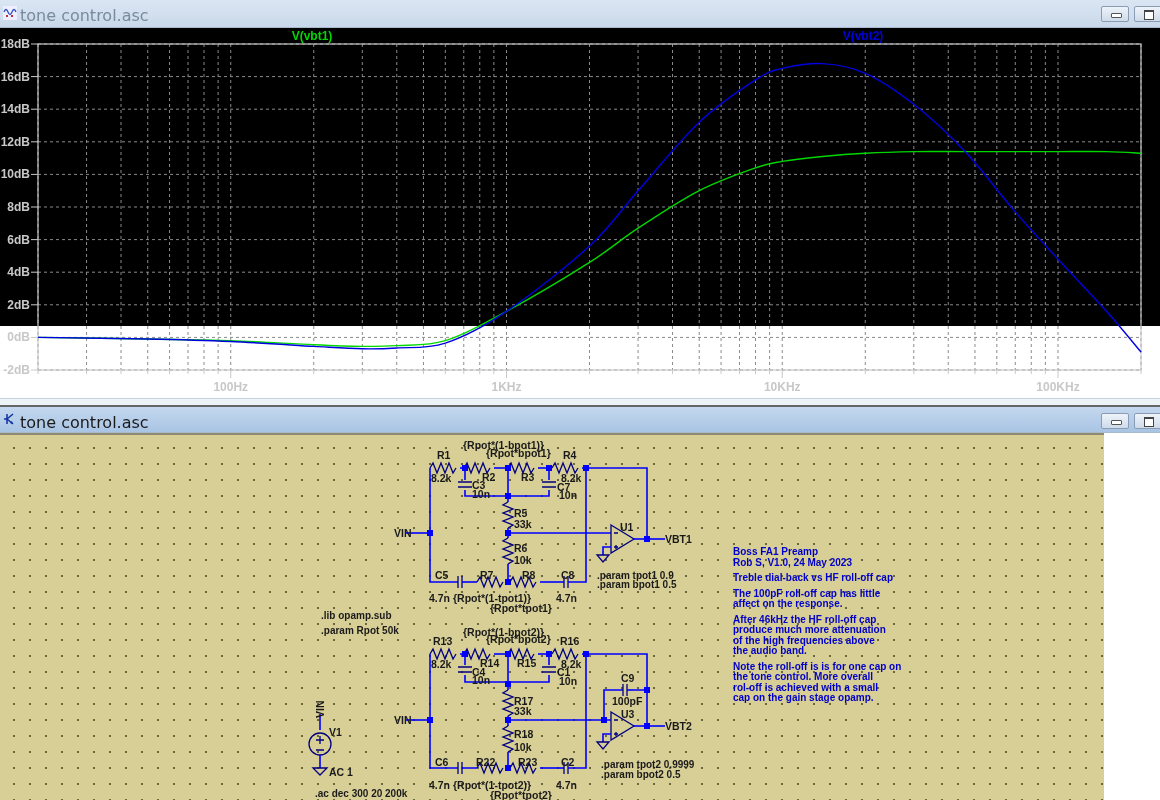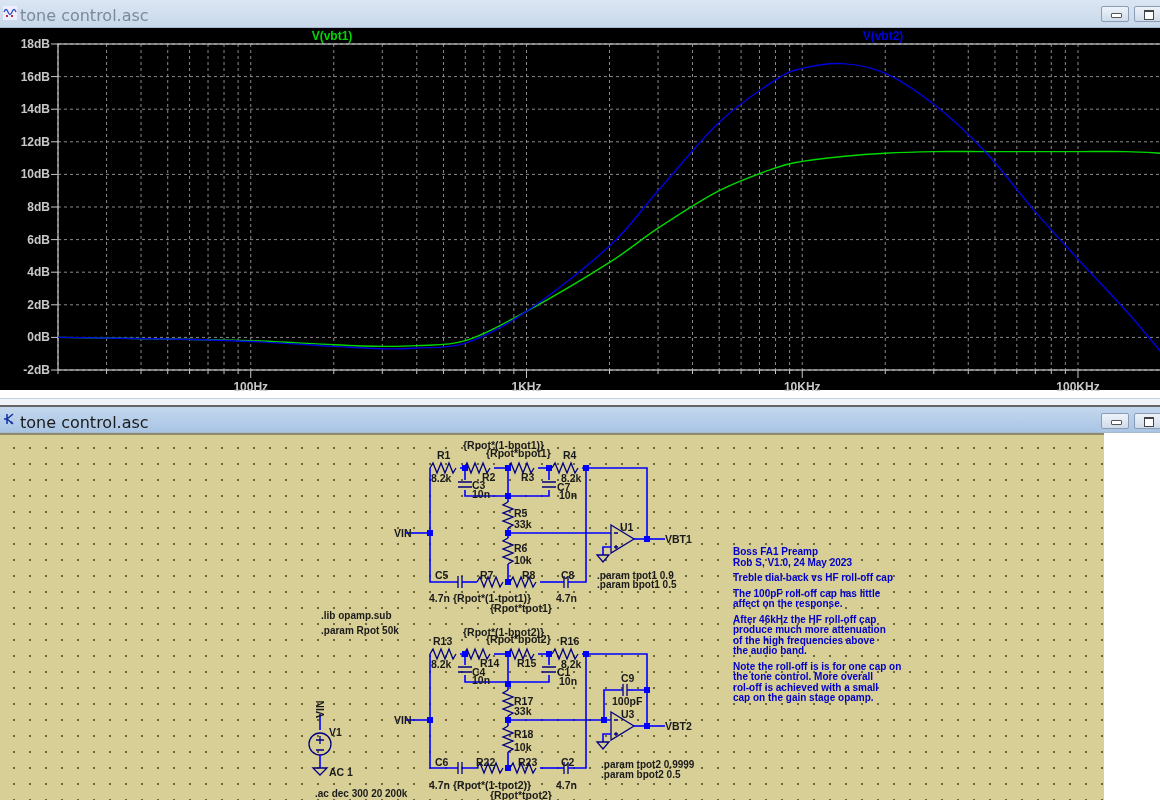--- a/index.html
+++ b/index.html
@@ -7,21 +7,21 @@
   .titlebar { position: absolute; left: 0; width: 1160px; height: 28px;
     background: linear-gradient(#dbe6f3, #c8d8ea); border-bottom: 1px solid #a9b9cc; }
   .titlebar .title { position: absolute; left: 20px; top: 6px; font-size: 16px; color: #7a8a9c; }
   .titlebar.active { background: linear-gradient(#c4d8ee, #a9c4e4); }
   .titlebar.active .title { color: #1a1a1a; }
   .titlebar .appicon { position: absolute; left: 3px; top: 6px; width: 14px; height: 14px; }
   .tbtn { position: absolute; top: 6px; width: 28px; height: 16px; border: 1px solid #8a9cb3; border-radius: 2px;
     background: linear-gradient(#eef3f9, #cfdbea); }
   .tbtn.min::after { content: ""; position: absolute; left: 9px; top: 6px; width: 9px; height: 3px; border: 1px solid #555; border-radius: 1px; background: #fff; }
   .tbtn.max::after { content: ""; position: absolute; left: 9px; top: 3px; width: 8px; height: 7px; border: 1px solid #444; border-top-width: 2px; background: #fff; }
-  .plot { position: absolute; left: 0; top: 28px; width: 1160px; height: 362px; background: #000; padding-left: 20px; }
+  .plot { position: absolute; left: 0; top: 28px; width: 1160px; height: 298px; background: #000; }
   .sep { position: absolute; left: 0; top: 398px; width: 1160px; height: 9px; background: #eef3f8; border-top: 1px solid #c5d2df; border-bottom: 2px solid #666; }
   .schem { position: absolute; left: 0; top: 433px; width: 1104px; height: 367px; background-color: #d8cf96;
     background-image: radial-gradient(#6b6640 0.8px, transparent 1px); background-size: 16px 16px; background-position: 6px 5px; border-top: 2px solid #8d8a72; }
   svg text { font-family: "Liberation Sans", sans-serif; }
   .axlbl { fill: #c8c8c8; font-size: 12px; font-weight: bold; }
 </style>
 </head>
 <body>
 
 <div class="titlebar" style="top:0;">

